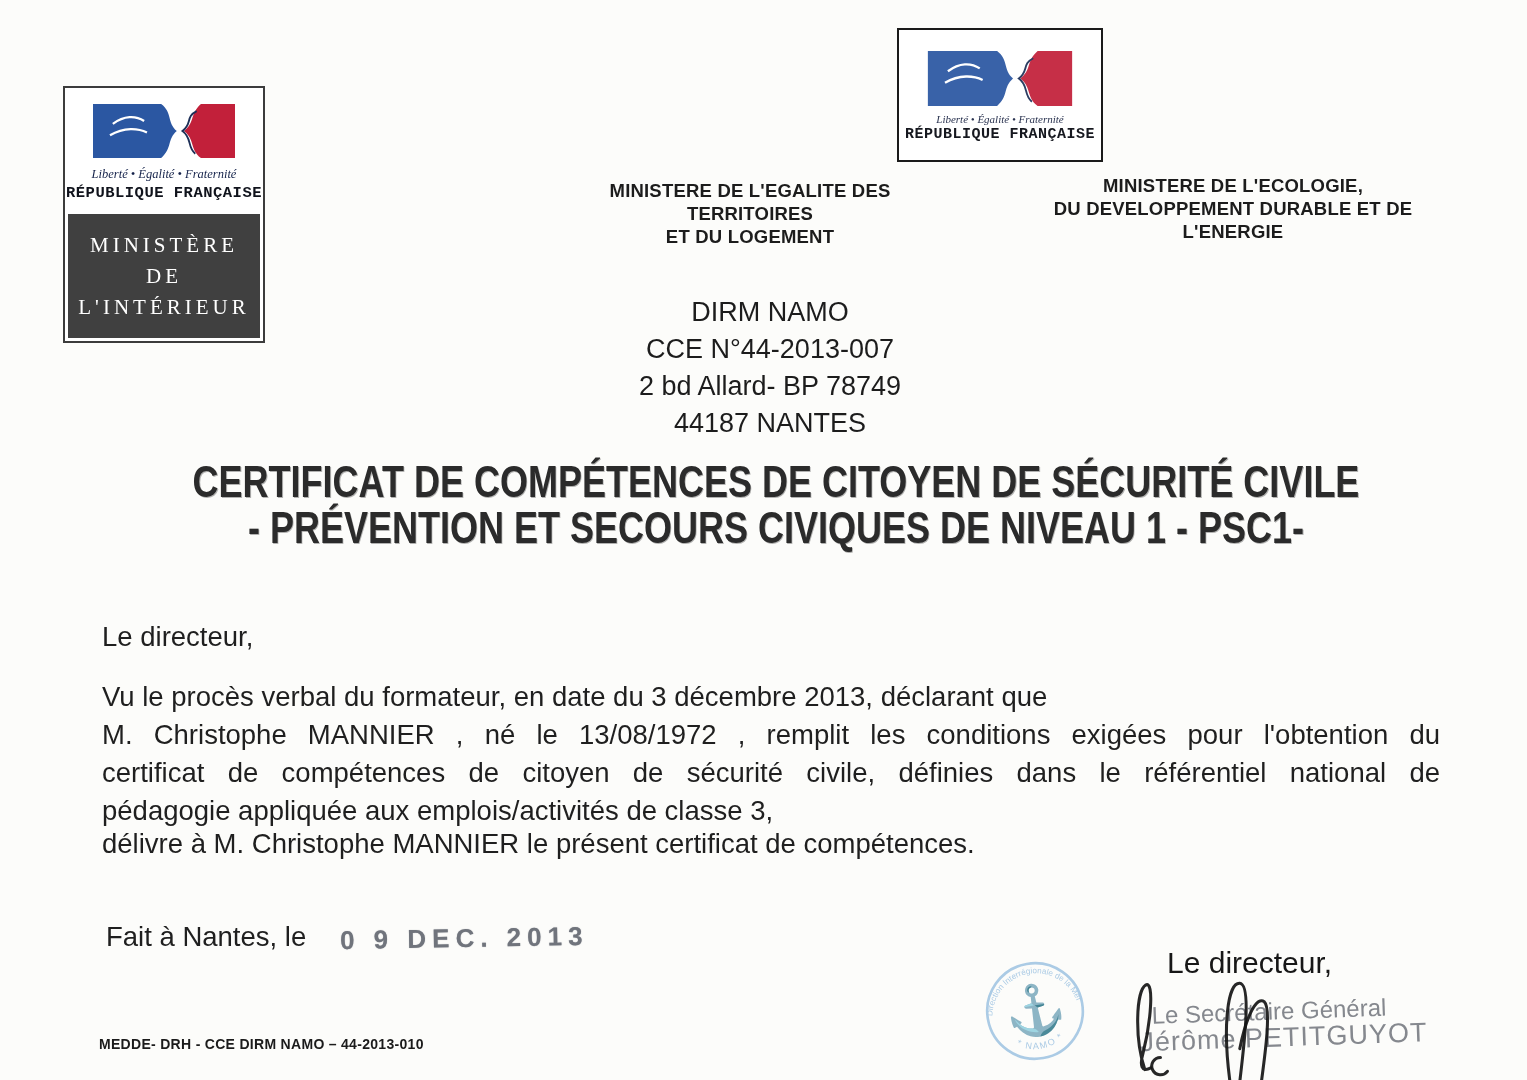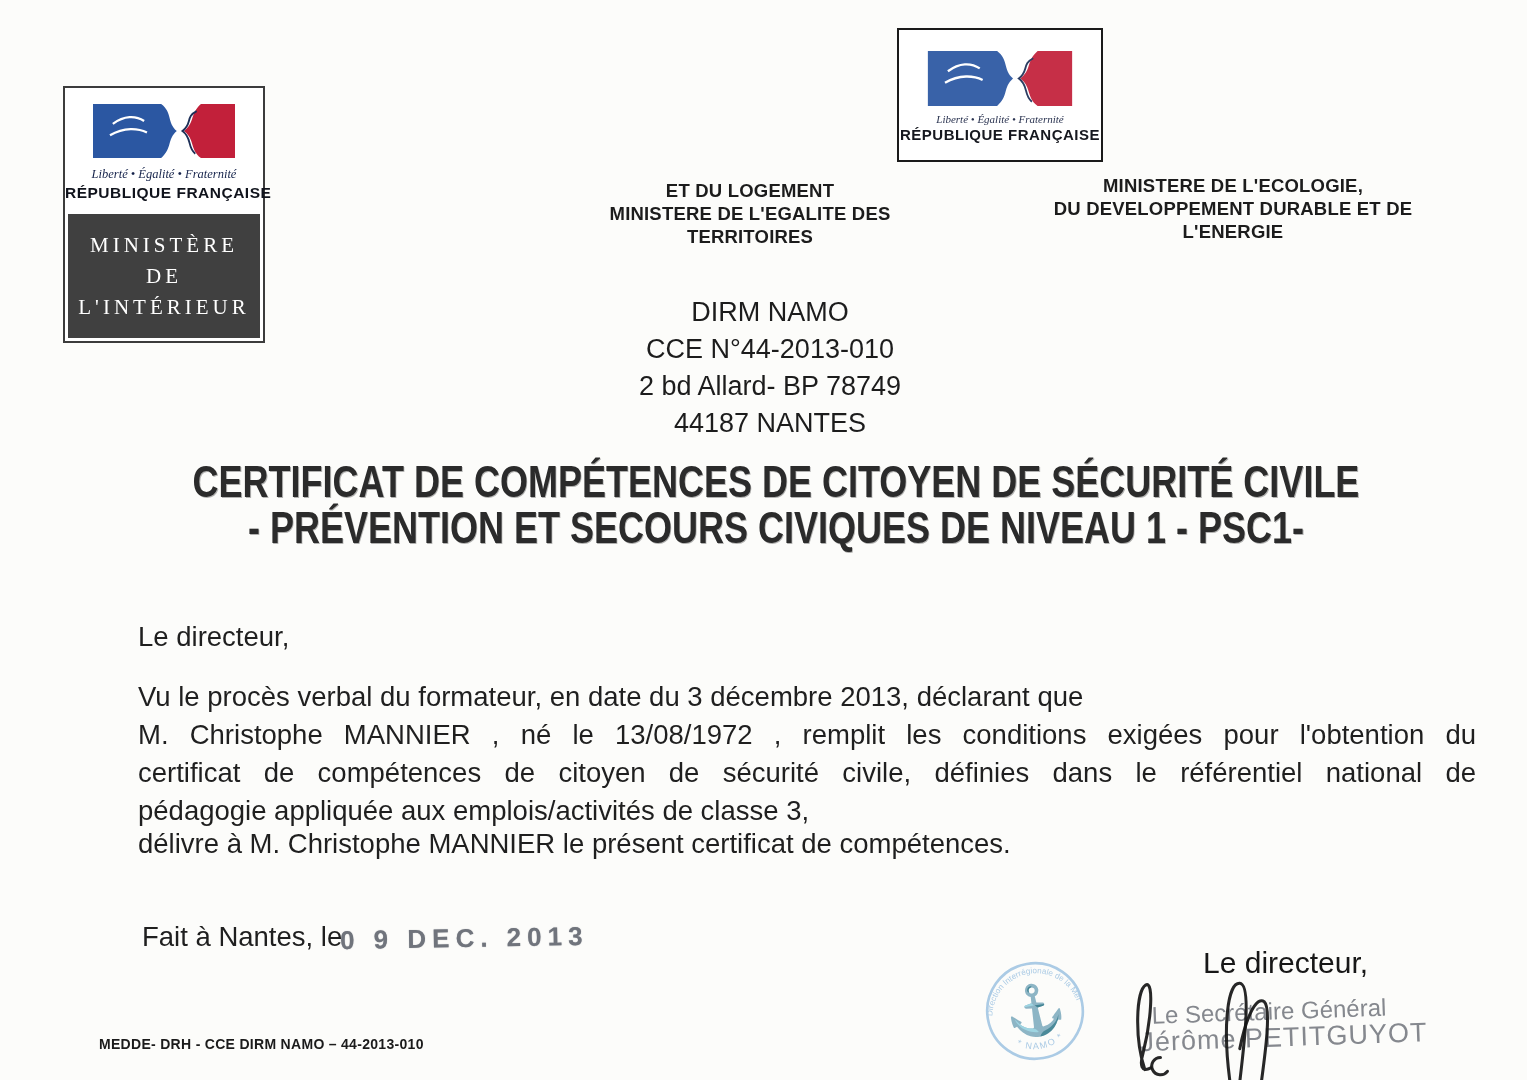--- a/index.html
+++ b/index.html
@@ -19,21 +19,21 @@
     left:63px;top:86px;width:202px;height:257px;
     border:2px solid #3c3c3c;background:#fff;
     box-sizing:border-box;text-align:center;
   }
   .int-logo .flag{width:146px;height:54px;margin-top:16px;}
   .logo-motto{
     font-family:"Liberation Serif",serif;font-style:italic;font-weight:400;
     font-size:12.5px;color:#14224a;margin-top:5px;white-space:nowrap;
   }
   .logo-republic{
-    font-family:Liberation Sans, sans-serif;font-weight:700;
+    font-family:Liberation Mono, monospace;font-weight:700;
     font-size:15.5px;color:#10131c;letter-spacing:.5px;margin-top:2px;white-space:nowrap;
   }
   .int-logo-bottom{
     position:absolute;left:3px;right:3px;bottom:3px;top:126px;
     background:#404040;color:#fff;
     display:flex;flex-direction:column;justify-content:center;
     font-family:"Liberation Serif",serif;
     font-size:21px;line-height:31px;letter-spacing:4px;font-weight:400;
   }
 
@@ -63,21 +63,21 @@
 
   
   .title{left:25px;right:0;top:459px;text-align:center;color:#2b2b2b;font-weight:700;}
   .title-line{
     font-size:45px;line-height:46px;white-space:nowrap;
     transform:scaleX(.8);transform-origin:50% 50%;
     text-shadow:1px 1px 0 rgba(40,40,40,.35);
   }
 
   
-  .bodytext{font-size:27.5px;color:#1f1f1f;margin-left:36px;}
+  .bodytext{font-size:27.5px;color:#1f1f1f;}
   .salutation{left:102px;top:621px;}
   .paragraph{left:102px;top:678px;width:1338px;line-height:38px;}
   .jline{text-align:justify;text-align-last:justify;}
   .delivery{left:102px;top:828px;}
   .placeline{left:106px;top:921px;}
 
   
   .date-stamp{
     left:340px;top:923px;
     font-size:26px;font-weight:700;letter-spacing:6px;
@@ -136,31 +136,31 @@
 
   <div class="abs rep-logo">
     <svg class="flag" viewBox="0 0 100 38">
         <use href="#marianne-flag"></use>
       </svg>
     <div class="logo-motto">Liberté • Égalité • Fraternité</div>
     <div class="logo-republic">RÉPUBLIQUE FRANÇAISE</div>
   </div>
 
   <div class="abs ministry ministry-left">
+    <div>MINISTERE DE L'EGALITE DES TERRITOIRES</div>
     <div>ET DU LOGEMENT</div>
-    <div>MINISTERE DE L'EGALITE DES TERRITOIRES</div>
   </div>
   <div class="abs ministry ministry-right">
     <div>MINISTERE DE L'ECOLOGIE,</div>
     <div>DU DEVELOPPEMENT DURABLE ET DE L'ENERGIE</div>
   </div>
 
   <div class="abs address">
     <div>DIRM NAMO</div>
-    <div>CCE N°44-2013-010</div>
+    <div>CCE N°44-2013-007</div>
     <div>2 bd Allard- BP 78749</div>
     <div>44187 NANTES</div>
   </div>
 
   <div class="abs title">
     <div class="title-line">CERTIFICAT DE COMPÉTENCES DE CITOYEN DE SÉCURITÉ CIVILE</div>
     <div class="title-line">- PRÉVENTION ET SECOURS CIVIQUES DE NIVEAU 1 - PSC1-</div>
   </div>
 
   <div class="abs bodytext salutation">Le directeur,</div>

